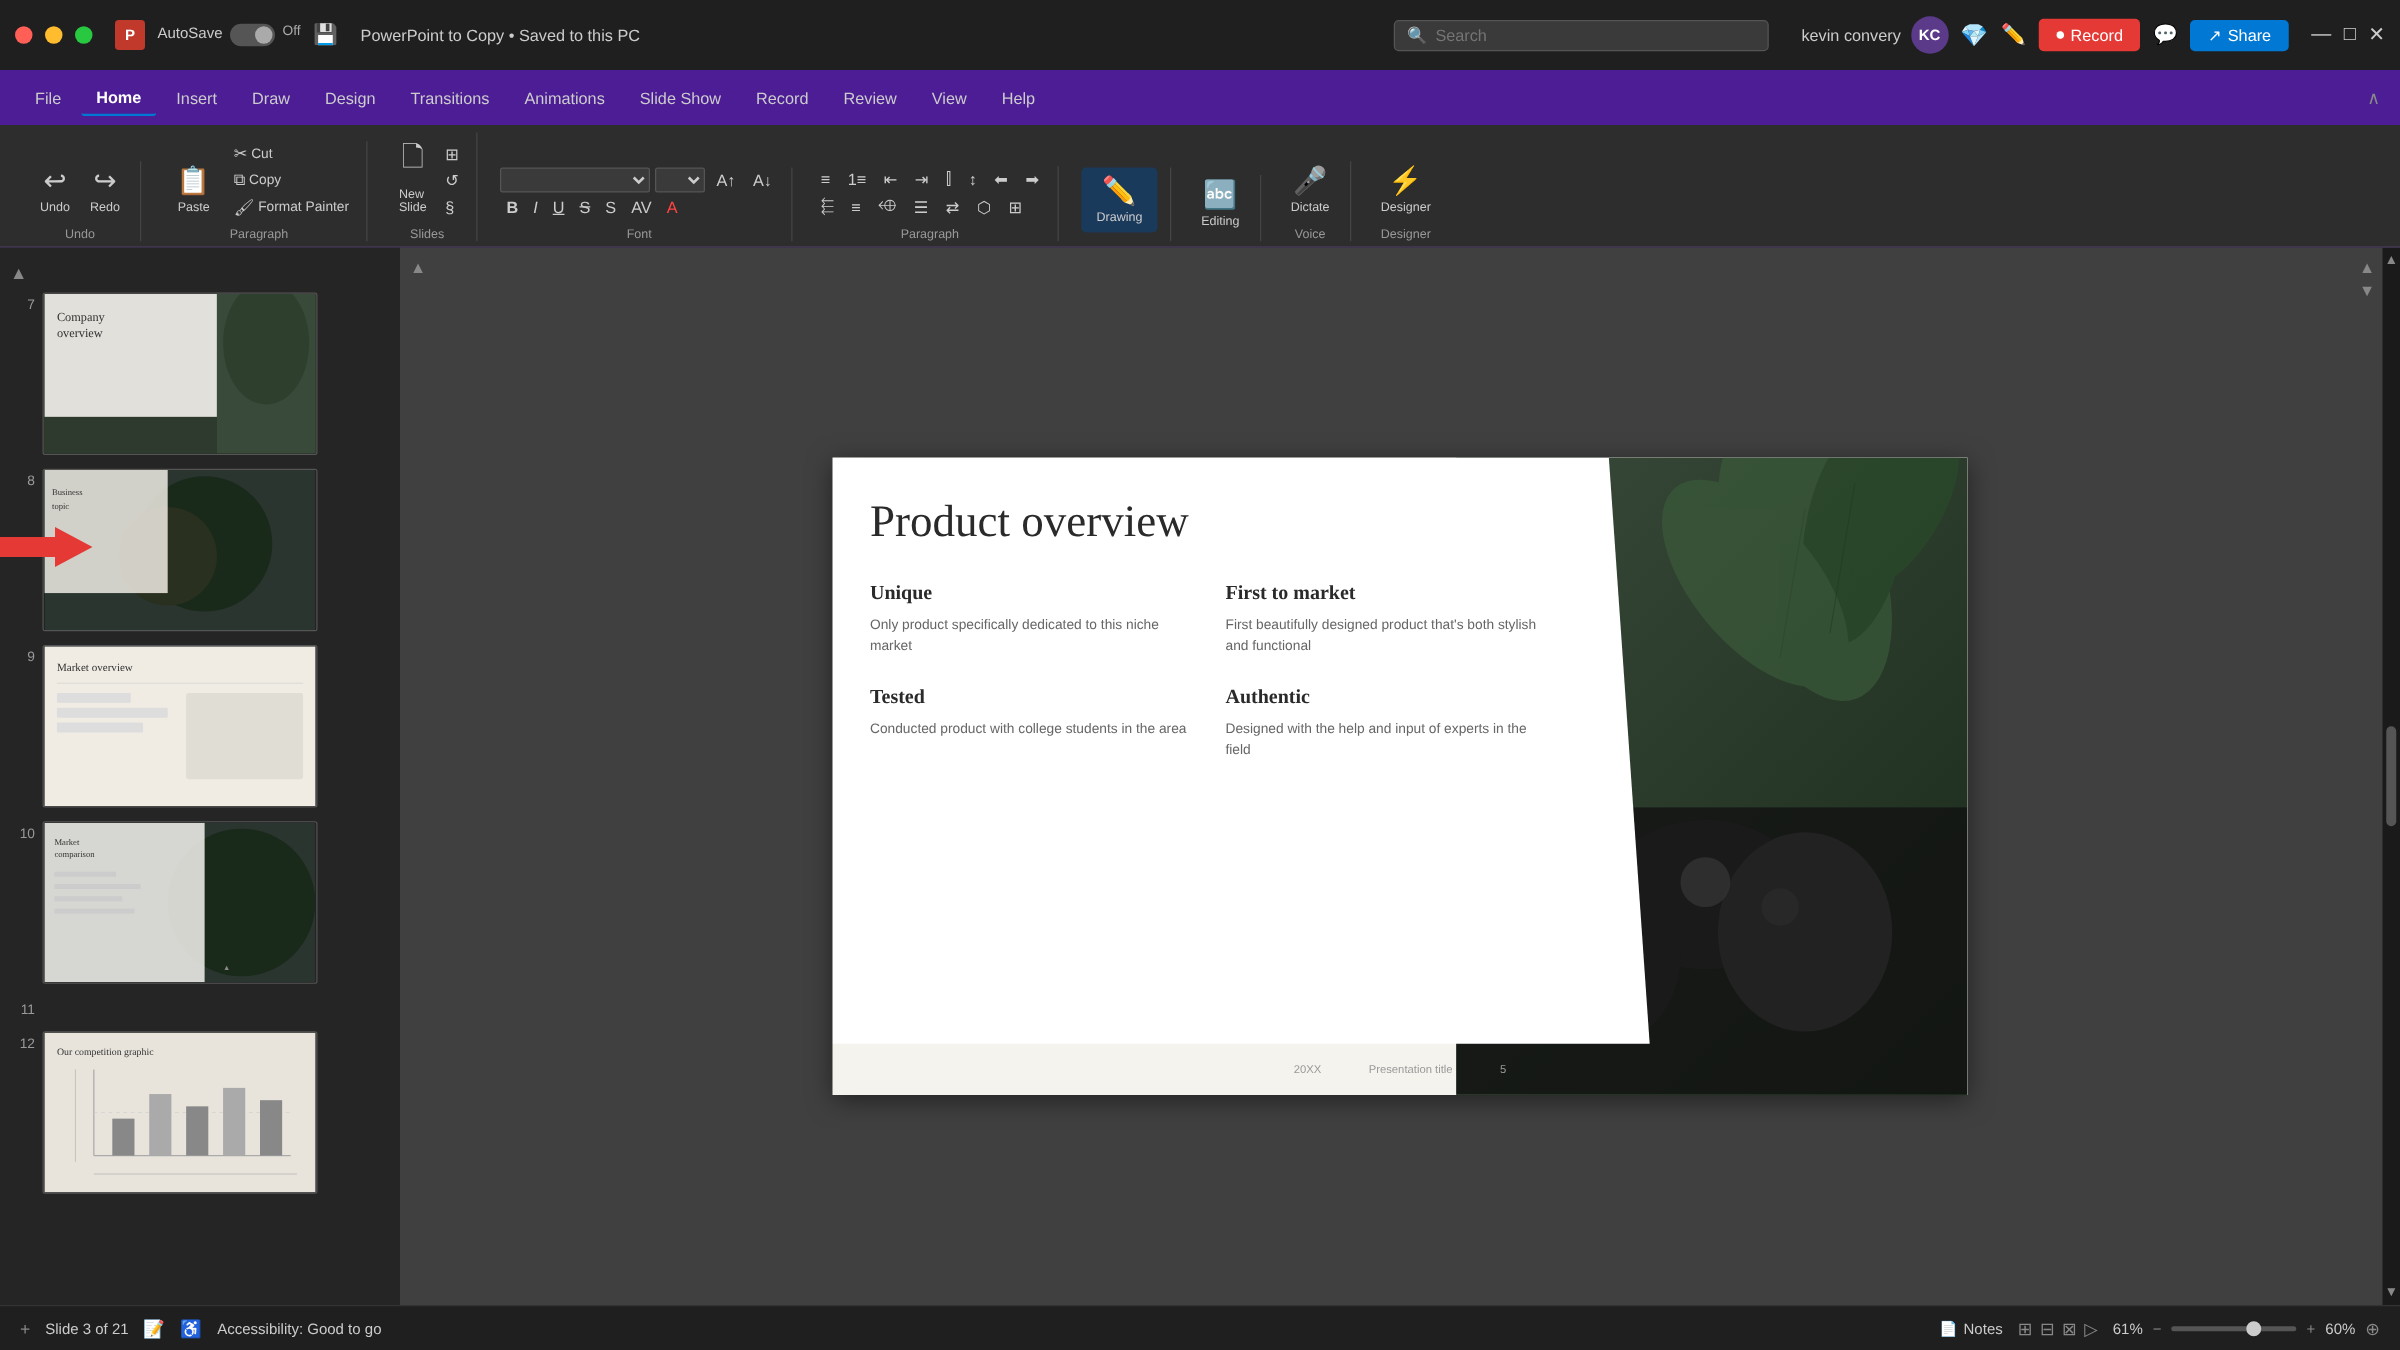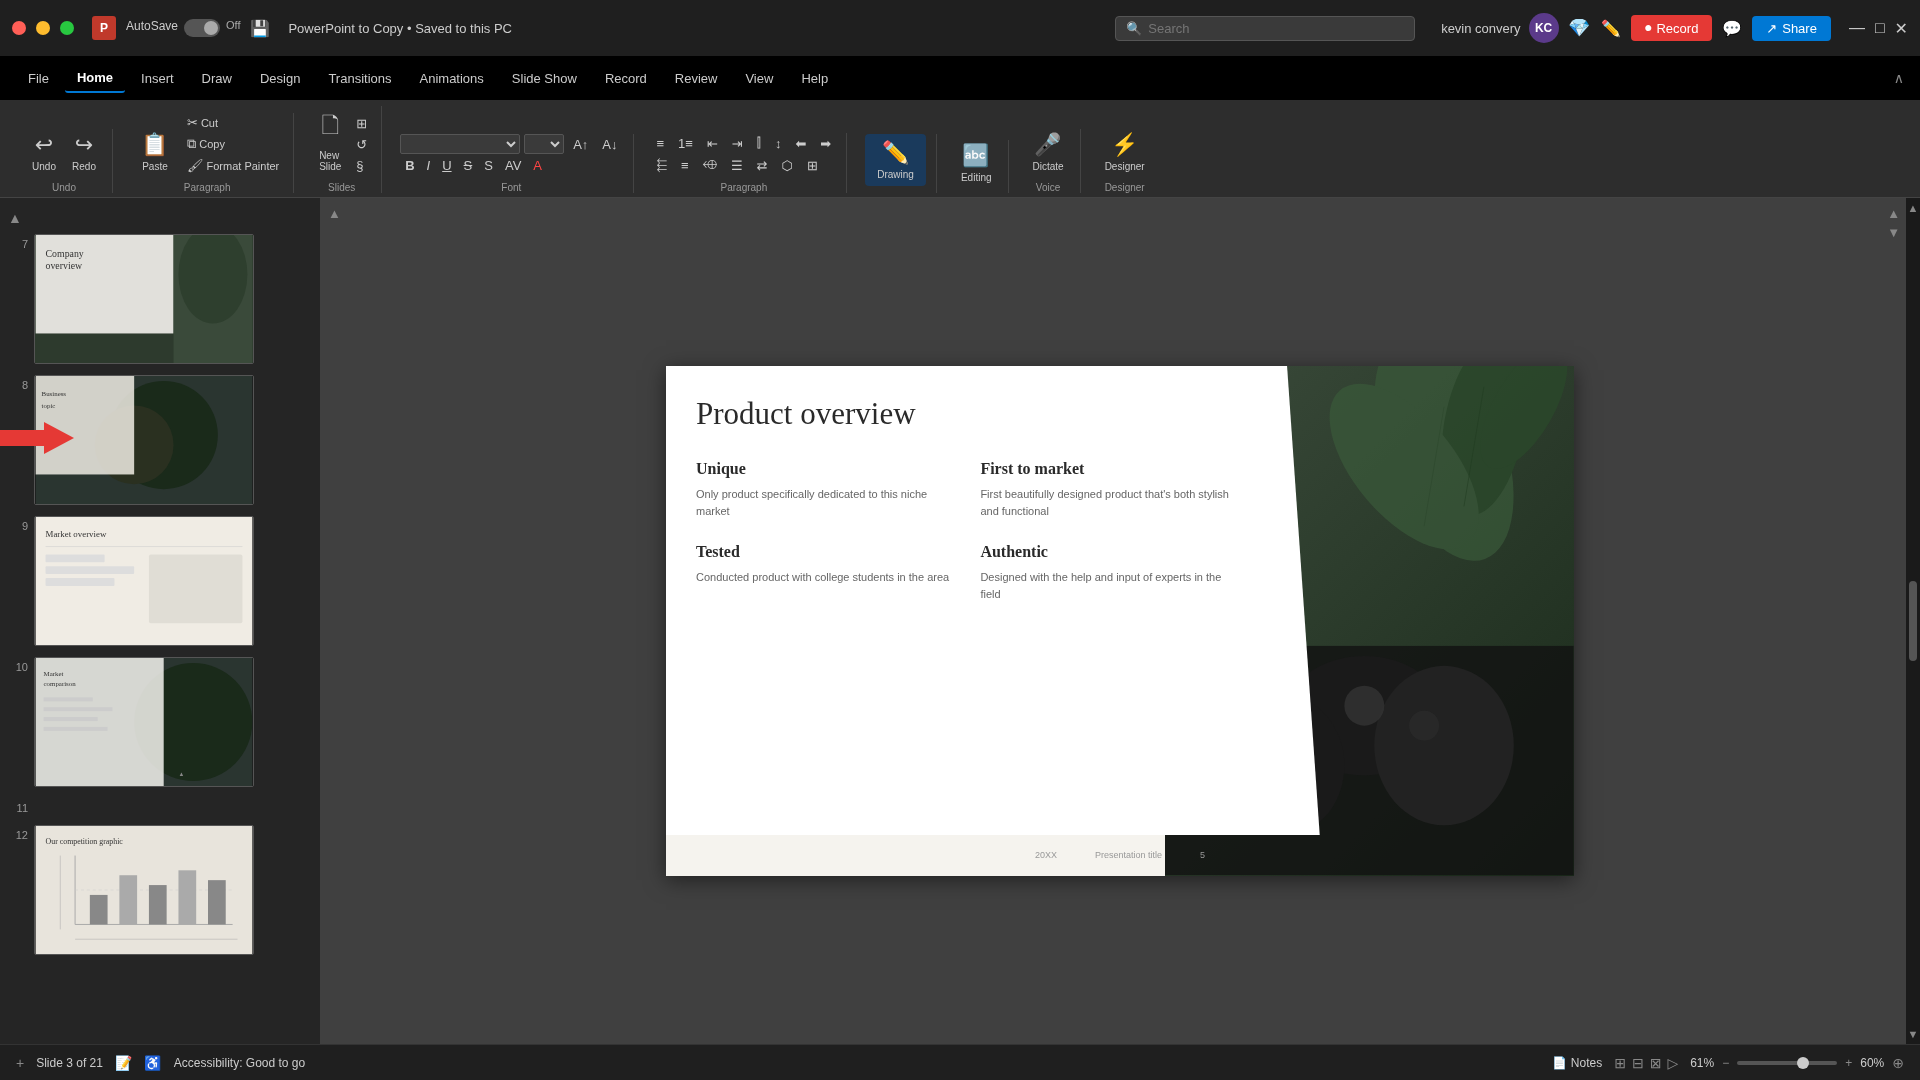--- a/index.html
+++ b/index.html
@@ -64,21 +64,21 @@
       padding: 5px 14px;
       font-size: 13px;
       cursor: pointer;
       display: flex;
       align-items: center;
       gap: 5px;
     }
 
     
     .ribbon {
-      background: #000000;
+      background: #4c1d95;
       flex-shrink: 0;
       border-bottom: 1px solid #444;
     }
     .ribbon-tabs {
       display: flex;
       align-items: center;
       padding: 0 16px;
       height: 44px;
       gap: 4px;
     }
@@ -275,21 +275,21 @@
       background: white;
       clip-path: polygon(0 0, 95% 0, 100% 100%, 0 100%);
     }
     .slide-content {
       position: absolute;
       top: 30px;
       left: 30px;
       width: 60%;
     }
     .slide-title {
-      font-size: 31px;
+      font-size: 36px;
       font-family: Georgia, serif;
       color: #2a2a2a;
       margin-bottom: 28px;
       font-weight: normal;
     }
     .slide-features {
       display: grid;
       grid-template-columns: 1fr 1fr;
       gap: 24px;
       margin-top: 20px;

